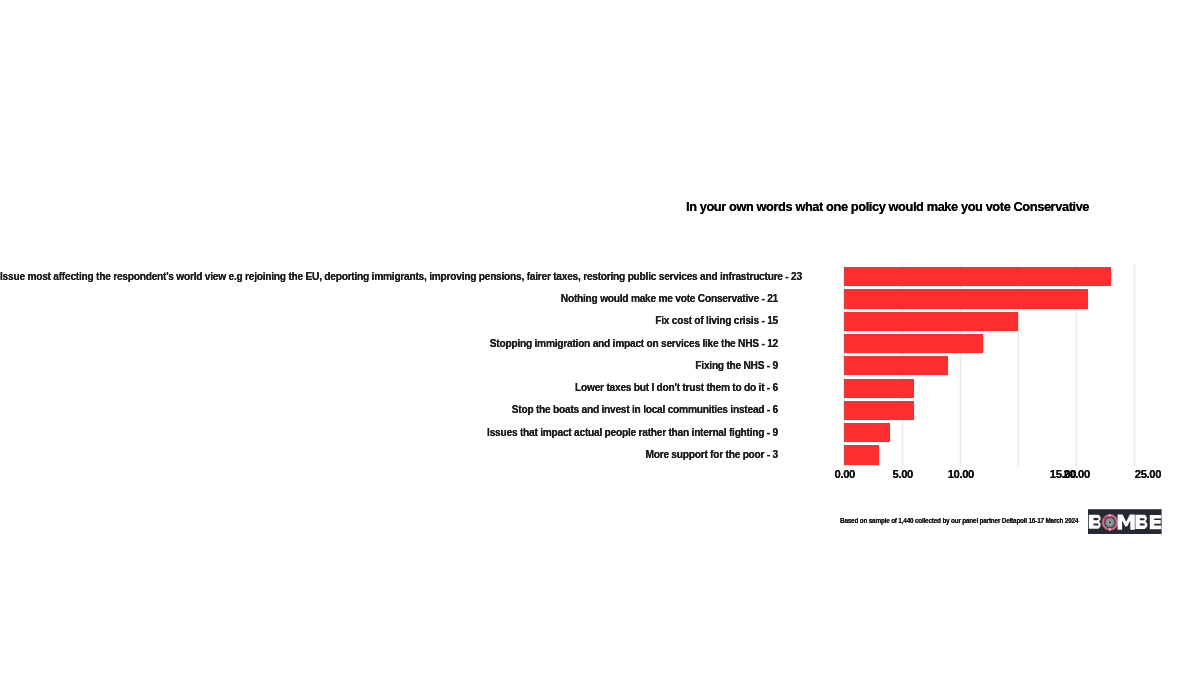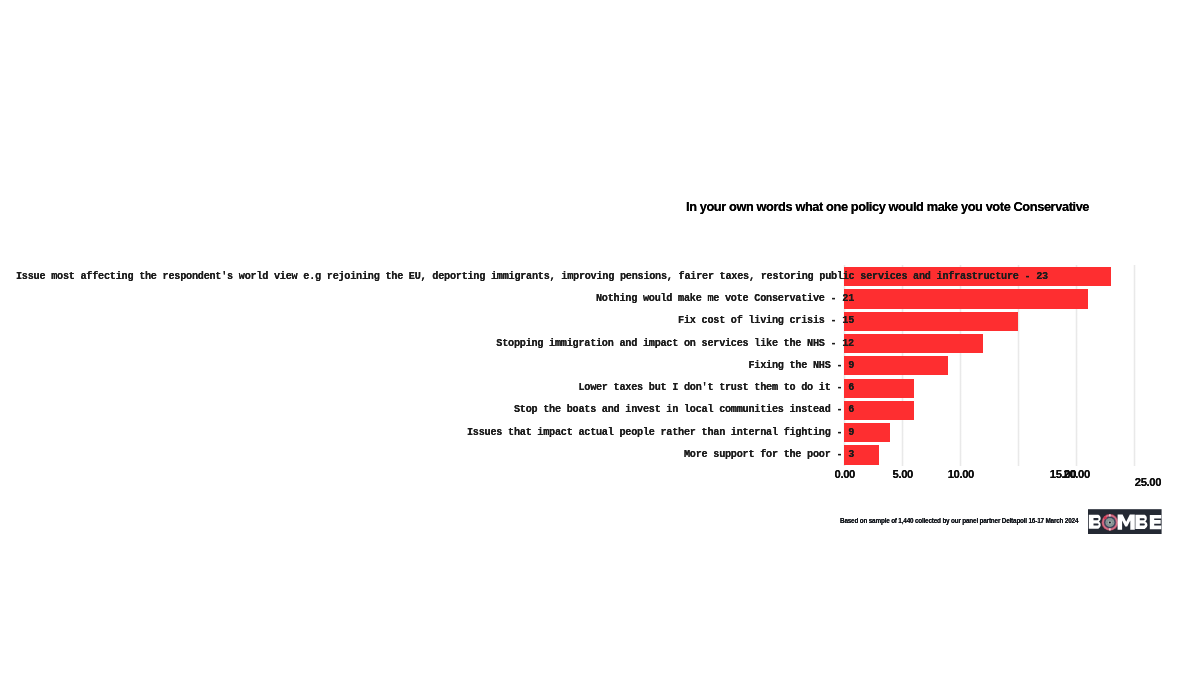--- a/index.html
+++ b/index.html
@@ -15,24 +15,23 @@
     line-height:16px; color:#000000; white-space:nowrap; letter-spacing:-0.4px;
     text-shadow:0 0 0.35px #121212;
   }
   #plot-area { position:absolute; left:844px; top:265.4px; width:290.5px; height:200.9px; }
   .gridline { position:absolute; top:0; width:3px; height:100%; margin-left:-1px;
     background:linear-gradient(to right,#ffffff 0%,#f7f7f7 22%,#e9e9e9 50%,#f6f6f6 78%,#ffffff 100%); }
   .bar { position:absolute; left:0; background:#fe2e30; }
   .cat-label {
     -webkit-font-smoothing:antialiased; transform:translateZ(0);
     position:absolute; font-size:10.2px; font-weight:bold; line-height:12px;
-    color:#1c1c1c; text-align:right; white-space:nowrap; left:16px; width:838px;
+    color:#1c1c1c; text-align:right; white-space:nowrap; left:0; width:778px;
     text-shadow:0 0 0.3px #1c1c1c;
     letter-spacing:-0.25px;
-    font-family:Liberation Mono, monospace;
   }
   .xtick { -webkit-font-smoothing:antialiased; transform:translateZ(0); position:absolute; top:467.5px; font-size:11.3px; font-weight:bold; color:#0d0d0d; text-shadow:0 0 0.3px #0d0d0d;
            line-height:13px; text-align:center; width:100px; letter-spacing:-0.4px; }
   #footnote { -webkit-font-smoothing:antialiased; transform:translateZ(0); position:absolute; left:840px; top:516.8px; font-size:6.4px; font-weight:bold;
               line-height:8px; color:#15191f; white-space:nowrap; letter-spacing:-0.2px; text-shadow:0 0 0.3px #15191f; }
   #logo { position:absolute; left:1087.6px; top:508.8px; width:74.2px; height:25.8px; }
 </style>
 </head>
 <body>
 
@@ -65,21 +64,21 @@
     <div class="cat-label" style="top: 404.494px; padding-left: 16px;">Stop the boats and invest in local communities instead - 6</div>
     <div class="cat-label" style="top: 426.817px;">Issues that impact actual people rather than internal fighting - 9</div>
     <div class="cat-label" style="top: 449.139px;">More support for the poor - 3</div>
   </div>
 <div id="xticks-layer">
     <div class="xtick" style="left: 794.8px;">0.00</div>
     <div class="xtick" style="left: 852.784px; text-align: center;">5.00</div>
     <div class="xtick" style="left: 910.768px;">10.00</div>
     <div class="xtick" style="left: 1013px;">15.00</div>
     <div class="xtick" style="left: 1026.74px;">20.00</div>
-    <div class="xtick" style="left: 1098px; margin-top: 8px;">25.00</div>
+    <div class="xtick" style="left: 1098px;">25.00</div>
   </div>
 
 <div id="footnote">Based on sample of 1,440 collected by our panel partner Deltapoll 16-17 March 2024</div>
 
 <div id="logo">
   <svg width="74" height="25.5" viewBox="0 0 740 255" shape-rendering="geometricPrecision">
     <rect x="0" y="2" width="736" height="253" fill="#242933"></rect>
     <path d="M8 57 h96 a40 40 0 0 1 6 69 a42 42 0 0 1 -6 71 h-96 z M55 90 v22 h40 a11 11 0 0 0 0 -22 z M55 144 v21 h41 a10.5 10.5 0 0 0 0 -21 z" fill="#ffffff"></path>
     <g transform="translate(219,134)">
       <circle r="83" fill="#b8465e"></circle>

